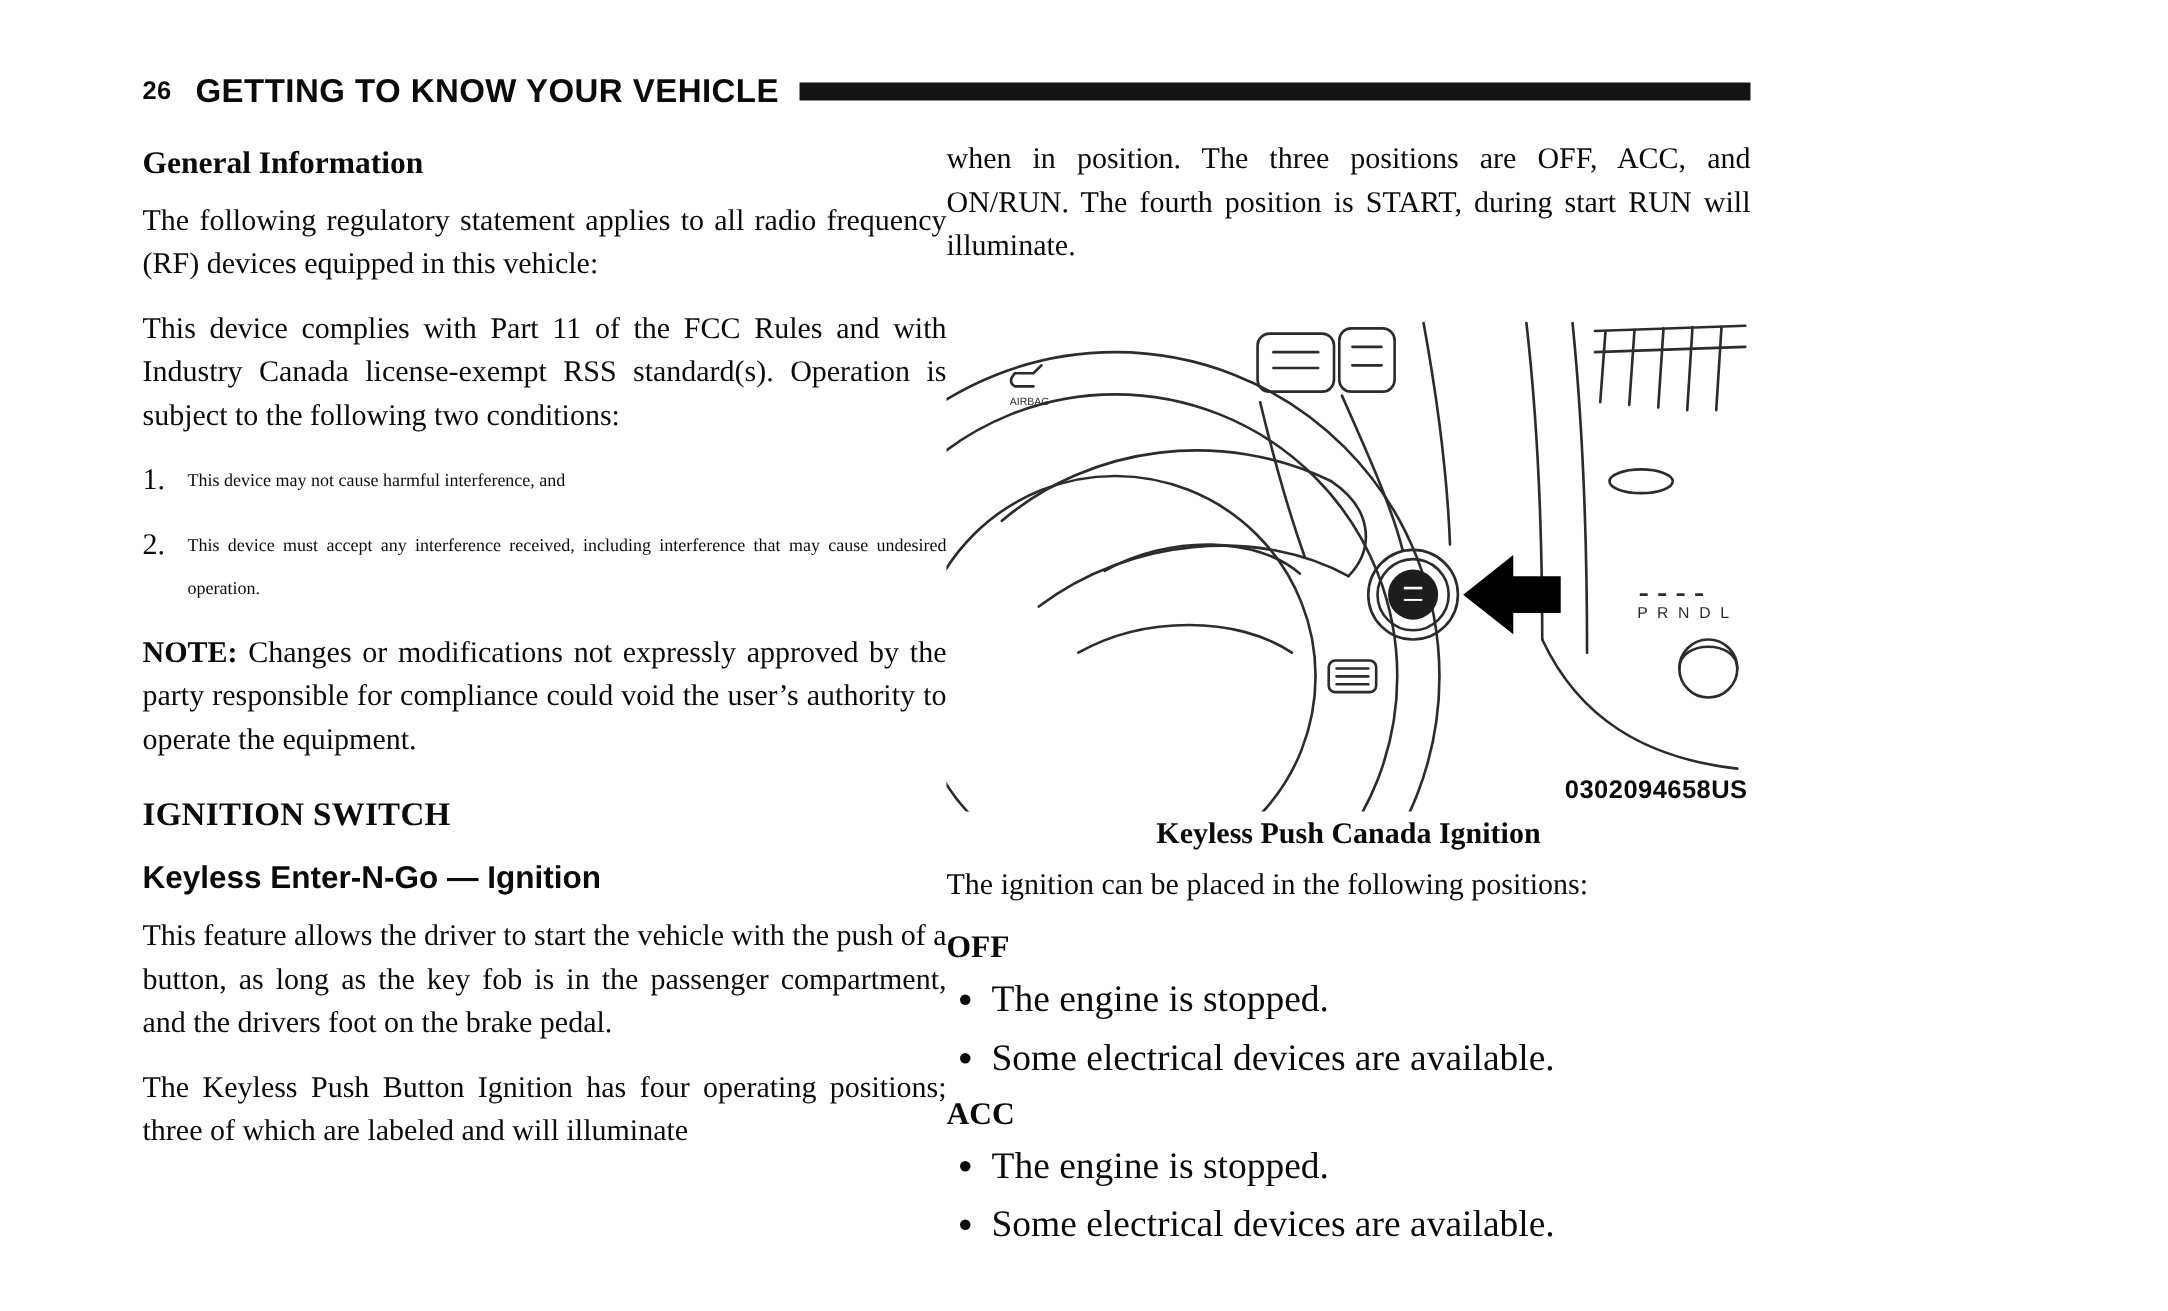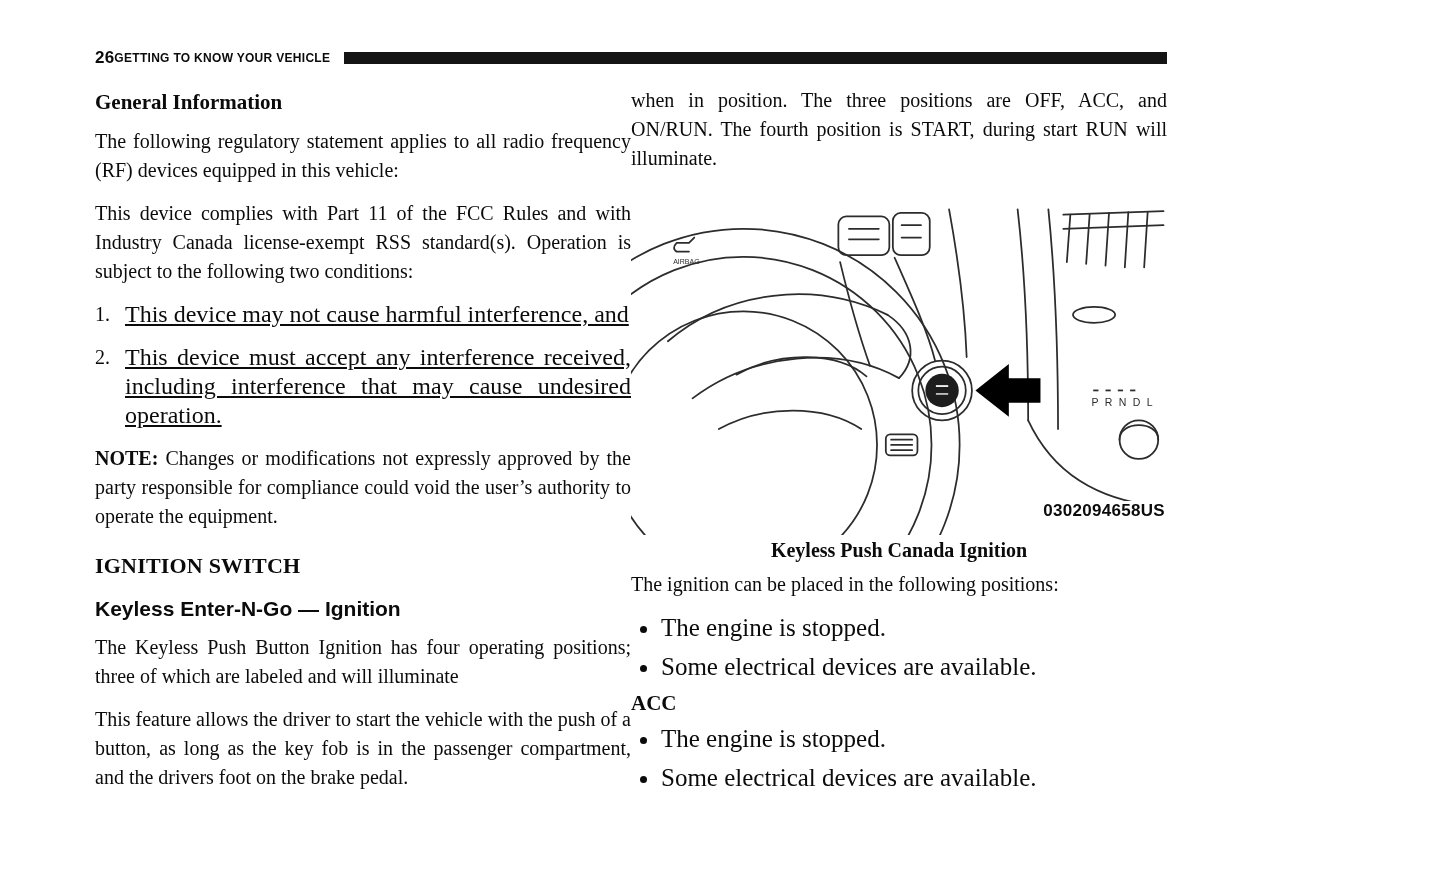--- a/index.html
+++ b/index.html
@@ -12,21 +12,21 @@
     color: #0b0b0b;
     font-family: "Liberation Serif", serif;
   }
   
   .header {
     display: flex; align-items: center;
     padding: 48px 95px 0 95px;
     font-family: "Liberation Sans", sans-serif;
   }
   .page-num { font-size: 17px; font-weight: bold; letter-spacing: 0.2px; }
-  .header-title { font-size: 12px; font-weight: bold; margin-left: 0; letter-spacing: 0.3px; }
+  .header-title { font-size: 22px; font-weight: bold; margin-left: 16px; letter-spacing: 0.3px; }
   .header-bar { flex: 1; height: 12px; background: #141414; margin-left: 14px; }
   
   .columns {
     display: flex;
     margin: 18px 95px 0 95px;
   }
   .col { flex: 1; min-width: 0; }
   p.body {
     font-size: 20px; line-height: 29px;
     text-align: justify;
@@ -38,27 +38,27 @@
     font-size: 22px; font-weight: bold;
     margin: 22px 0 12px 0; letter-spacing: 0.2px;
   }
   .sans-subhead {
     font-family: "Liberation Sans", sans-serif;
     font-size: 21px; font-weight: bold;
     margin: 18px 0 12px 0;
   }
   .num-item { display: flex; margin-bottom: 14px; }
   .num-item .num { width: 30px; flex: 0 0 30px; font-size: 20px; line-height: 29px; }
-  .num-item .txt { flex: 1; font-size: 24px; line-height: 29px; text-align: justify; text-decoration: underline; }
+  .num-item .txt { flex: 1; font-size: 12px; line-height: 29px; text-align: justify; }
   .note-label { font-weight: bold; }
   
   .figure-wrap { position: relative; height: 348px; margin: 4px 0 2px 0; }
   .figure-wrap svg { width: 100%; height: 100%; display: block; }
   .figure-code {
-    position: absolute; right: 2px; bottom: 14px;
+    position: absolute; right: 2px; bottom: 4px;
     font-family: "Liberation Sans", sans-serif;
     font-size: 17px; font-weight: bold; letter-spacing: 0.3px;
     background: #fff; padding-left: 6px;
   }
   .figure-caption {
     text-align: center; font-size: 20px; font-weight: bold;
     margin: 4px 0 8px 0;
   }
   .pos-head { font-size: 21px; font-weight: bold; margin: 10px 0 8px 0; }
   ul.bullets { list-style: disc; padding-left: 30px; margin: 0 0 6px 0; }
@@ -88,22 +88,22 @@
       </div>
       <div class="num-item">
         <span class="num">2.</span>
         <span class="txt">This device must accept any interference received, including interference that may cause undesired operation.</span>
       </div>
 
       <p class="body"><span class="note-label">NOTE:</span><span> Changes or modifications not expressly approved by the party responsible for compliance could void the user’s authority to operate the equipment.</span></p>
 
       <div class="sans-head">IGNITION SWITCH</div>
       <div class="sans-subhead">Keyless Enter-N-Go — Ignition</div>
+      <p class="body">This feature allows the driver to start the vehicle with the push of a button, as long as the key fob is in the passenger compartment, and the drivers foot on the brake pedal.</p>
       <p class="body">The Keyless Push Button Ignition has four operating positions; three of which are labeled and will illuminate</p>
-      <p class="body">This feature allows the driver to start the vehicle with the push of a button, as long as the key fob is in the passenger compartment, and the drivers foot on the brake pedal.</p>
     </div>
 
     <div class="col">
       <p class="body">when in position. The three positions are OFF, ACC, and ON/RUN. The fourth position is START, during start RUN will illuminate.</p>
 
       <div class="figure-wrap">
         <svg viewBox="0 0 610 345" preserveAspectRatio="xMidYMid meet">
           <g stroke="#2c2c2c" stroke-width="2" fill="none" stroke-linecap="round">
 
             <circle cx="128" cy="268" r="246"></circle>
@@ -169,20 +169,21 @@
 
           <text x="48" y="62" font-family="Liberation Sans, sans-serif" font-size="8" fill="#2c2c2c">AIRBAG</text>
         </svg>
         <div class="figure-code">0302094658US</div>
       </div>
 
       <div class="figure-caption">Keyless Push Canada Ignition</div>
 
       <p class="body">The ignition can be placed in the following positions:</p>
 
+      <div class="pos-head">OFF</div>
       <ul class="bullets">
         <li>The engine is stopped.</li>
         <li>Some electrical devices are available.</li>
       </ul>
 
       <div class="pos-head">ACC</div>
       <ul class="bullets">
         <li>The engine is stopped.</li>
         <li>Some electrical devices are available.</li>
       </ul>

